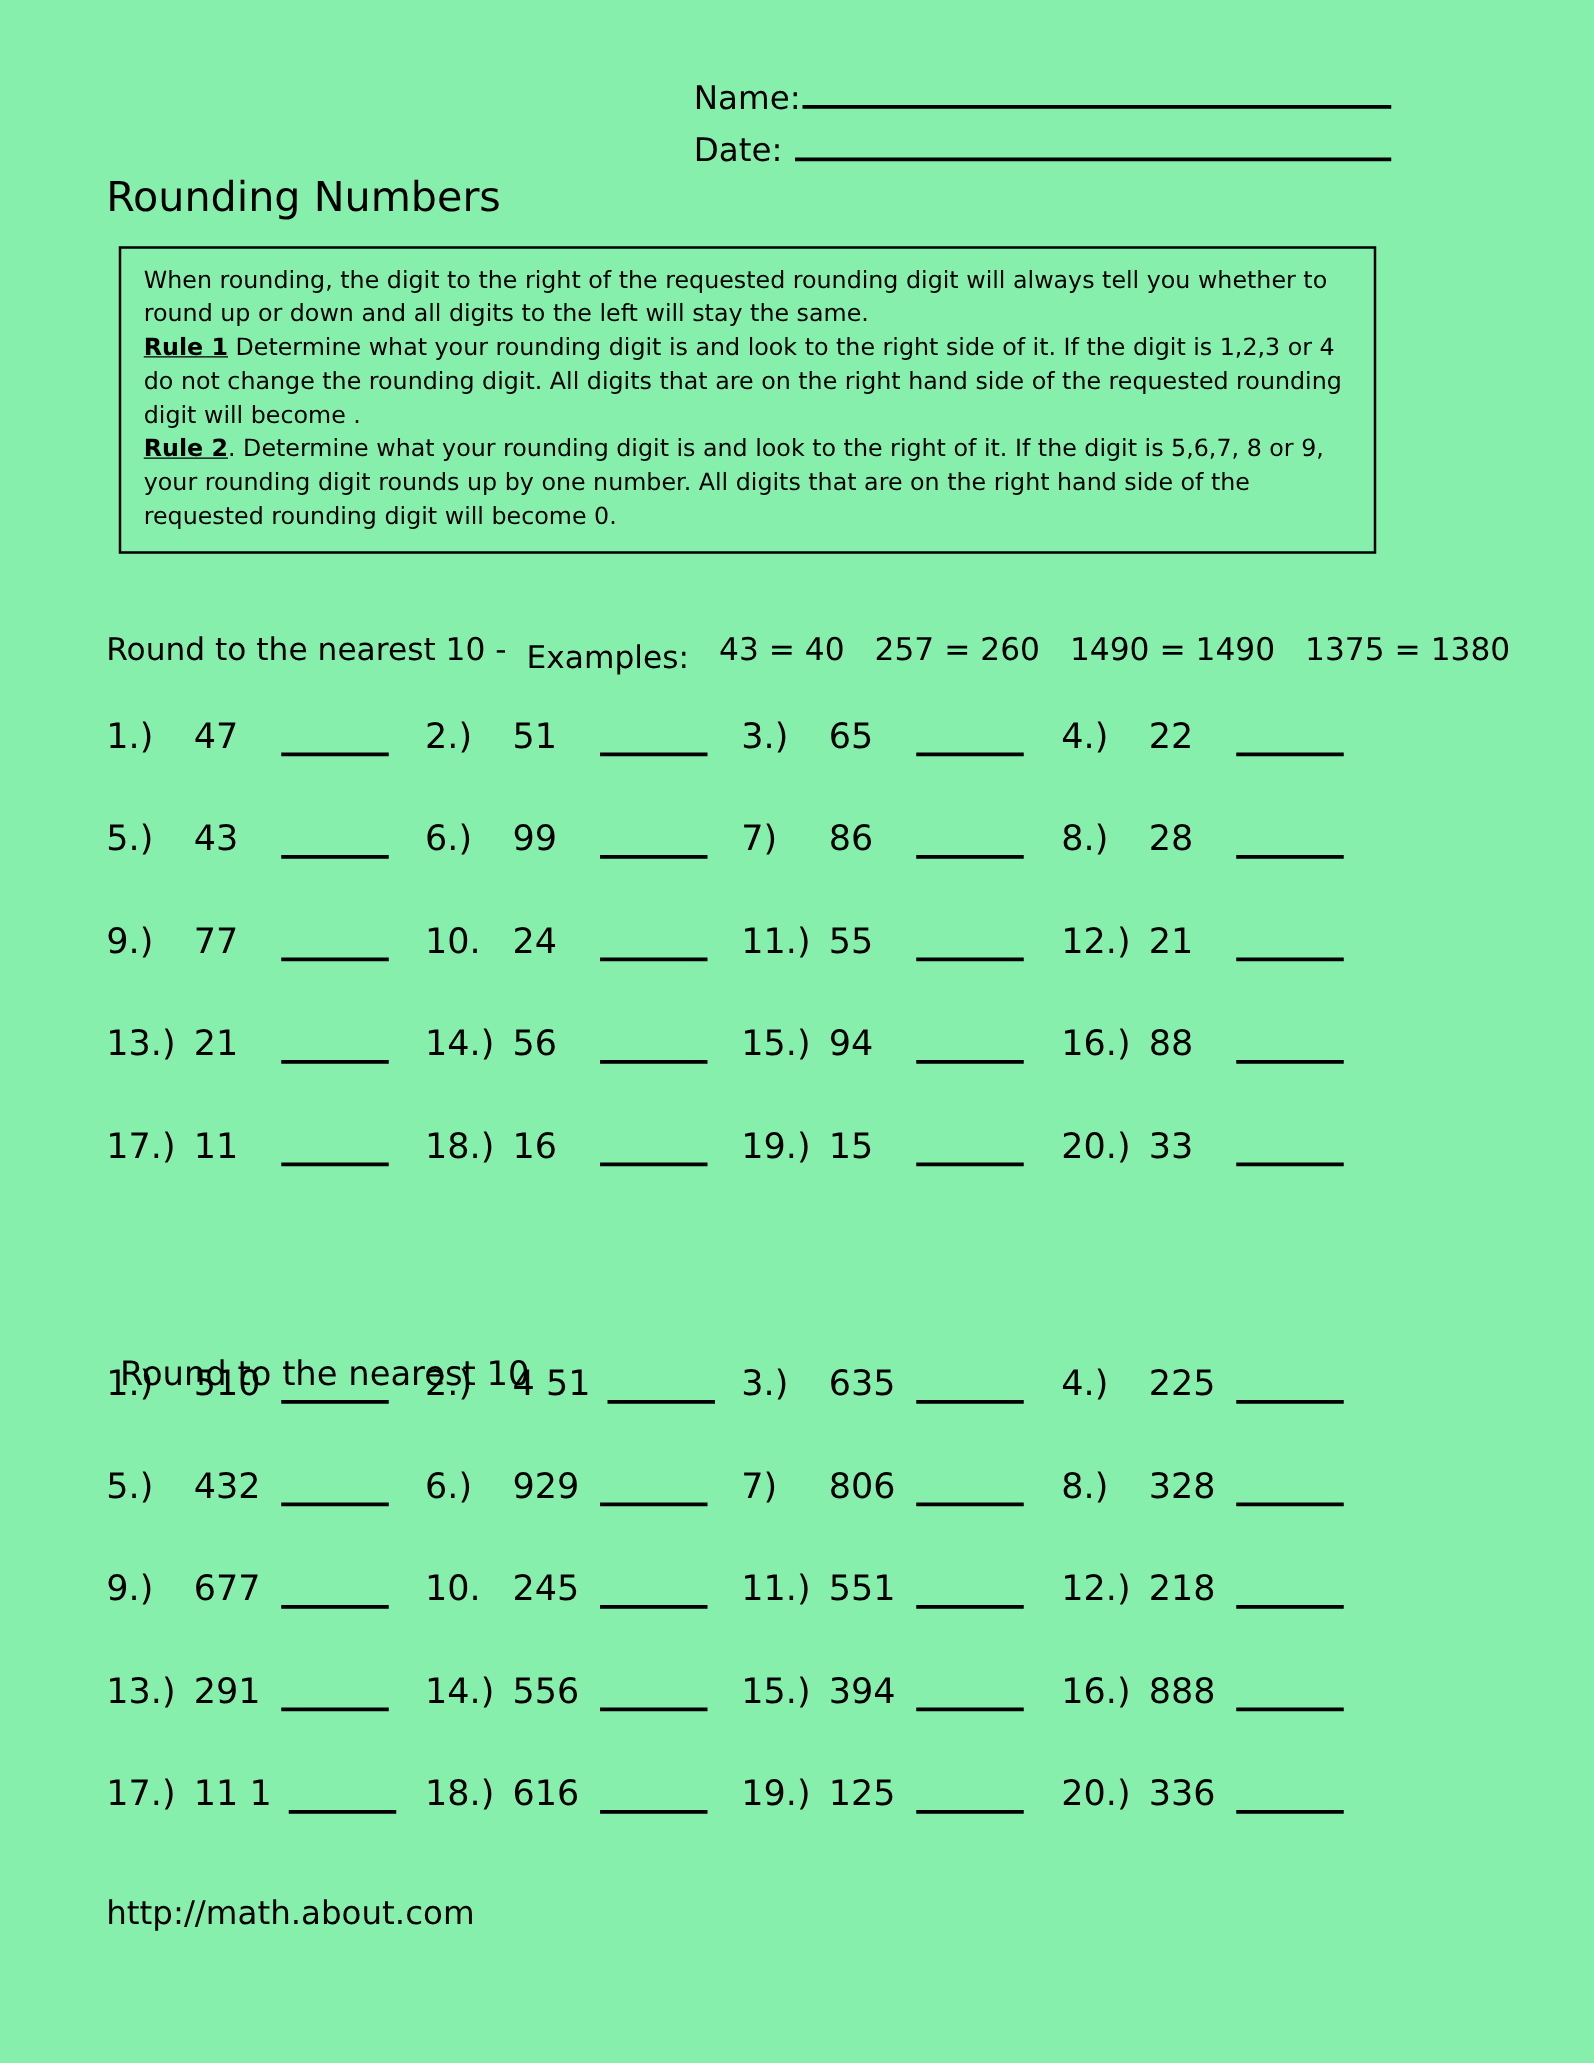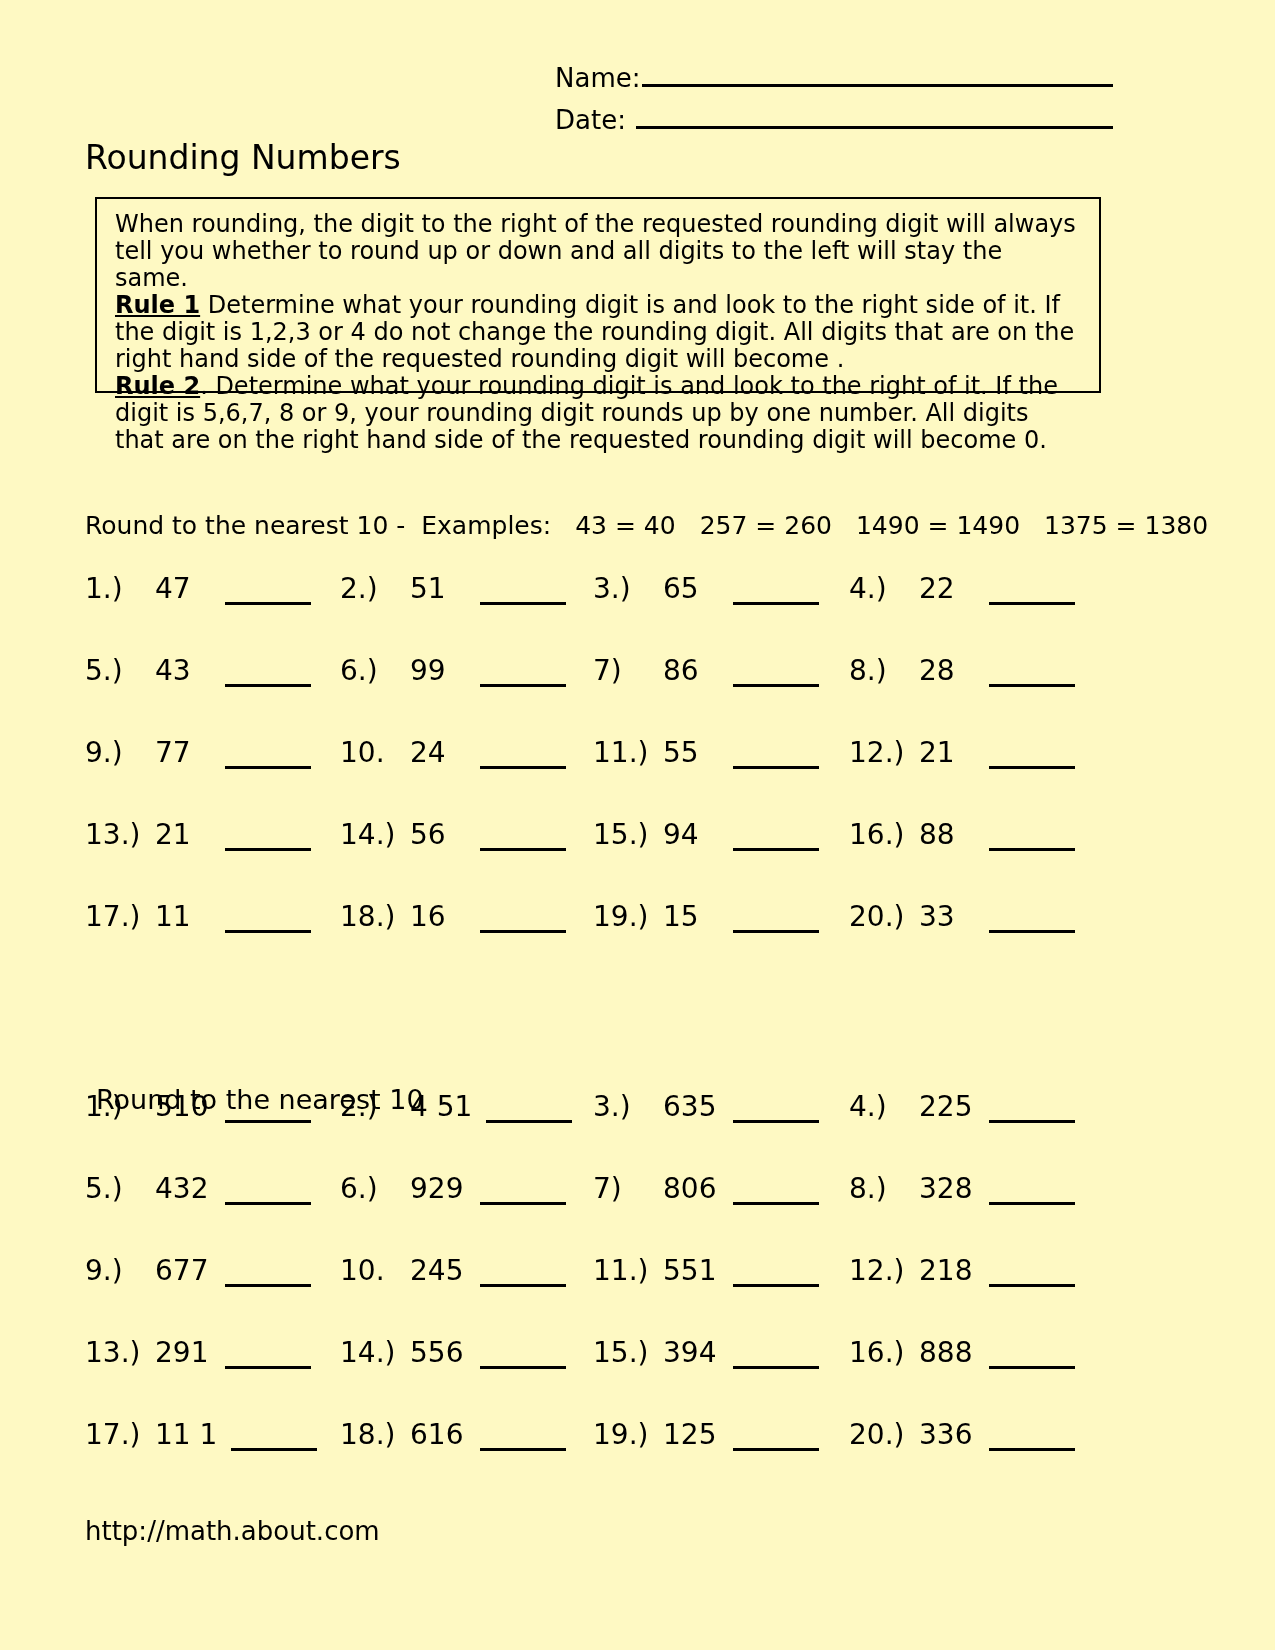--- a/index.html
+++ b/index.html
@@ -1,51 +1,51 @@
 <!DOCTYPE html>
 <html><head>
 <meta charset="utf-8">
 <style>
   html, body { margin: 0; padding: 0; background: #888; }
   .page {
     position: relative;
     width: 1275px;
     height: 1650px;
     margin: 0 auto;
-    background: #fef9c3;
+    background: #86efac;
     color: #000000;
     font-family: "DejaVu Sans", sans-serif;
     overflow: hidden;
   }
 
   
   .header-block { position: absolute; left: 555px; top: 58px; width: 558px; }
   .field-row { display: flex; align-items: baseline; font-size: 26px; height: 38px; }
   .field-row + .field-row { margin-top: 4px; }
   .field-label { white-space: nowrap; }
   .fill-line { flex: 1; border-bottom: 3px solid #000; height: 26px; }
   .fill-line.name { margin-left: 2px; }
   .fill-line.date { margin-left: 10px; }
 
   
   .title { position: absolute; left: 85px; top: 138px; font-size: 33px; }
 
   
   .rules-box {
-    position: absolute; left: 95px; top: 197px; width: 1006px; height: 196px;
+    position: absolute; left: 95px; top: 197px; width: 1006px; height: 246px;
     border: 2px solid #000; box-sizing: border-box;
-    padding: 12px 18px; font-size: 24px; line-height: 27px;
+    padding: 12px 18px; font-size: 19px; line-height: 27px;
   }
   .rules-box p { margin: 0; }
   .rule-label { font-weight: bold; text-decoration: underline; }
 
   
   .examples-row {
     position: absolute; left: 85px; top: 498px; right: 50px;
-    display: flex; align-items: flex-end; gap: 24px;
+    display: flex; align-items: center; gap: 24px;
     font-size: 25px; white-space: nowrap;
   }
   .examples-row .gap-sm { margin-left: -8px; margin-top: 13px; }
   .subnote { position: absolute; left: 85px; top: 536px; font-size: 21px; font-style: italic; }
 
   
   .problems {
     position: absolute; left: 85px; right: 55px;
     display: grid;
     grid-template-columns: 255px 253px 256px auto;

